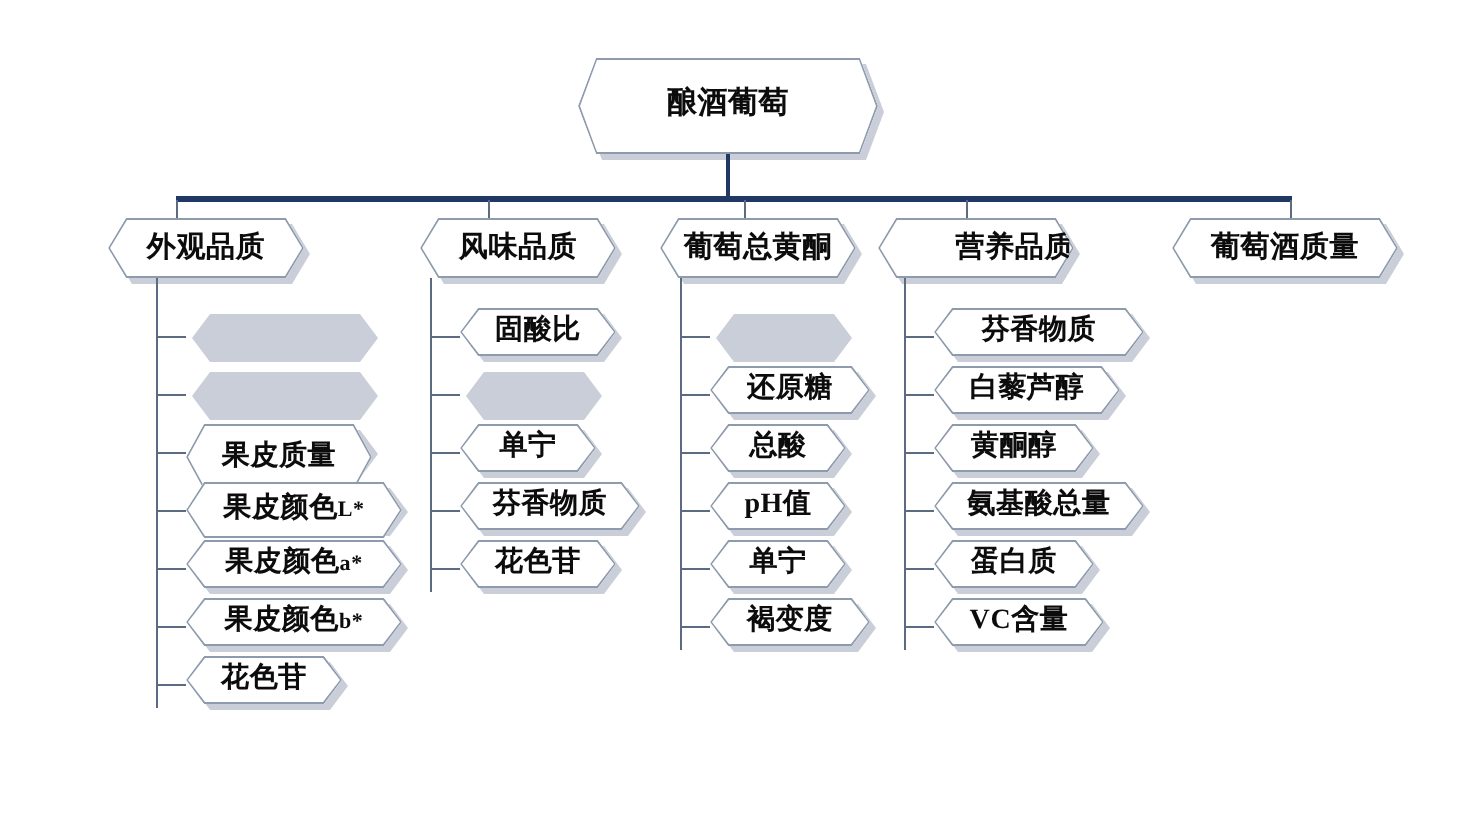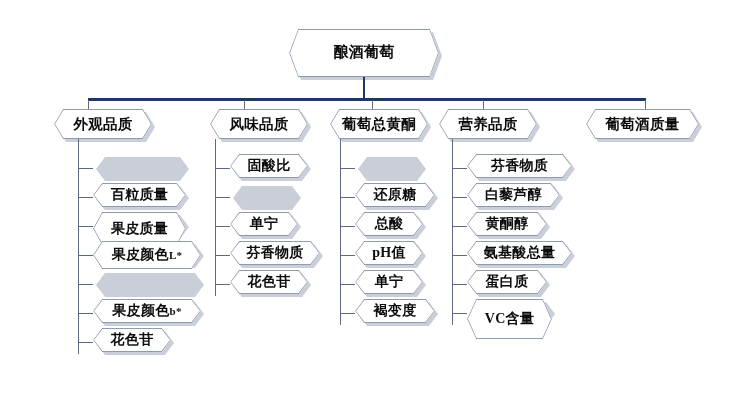--- a/index.html
+++ b/index.html
@@ -143,21 +143,21 @@
   </div>
 
   <div class="shadow" style="left:333px;top:112px;width:98px;height:30px;"></div>
   <div class="node n-lvl2" style="left:330px;top:109px;width:98px;height:30px;">
     <span class="hexfill"></span>
     <span class="hexinner"></span>
     <span class="lbl">葡萄总黄酮</span>
   </div>
 
   <div class="shadow" style="left:442px;top:112px;width:98px;height:30px;"></div>
-  <div class="node n-lvl2" style="left:439px;top:109px;width:98px;height:30px;">
+  <div class="node n-lvl2" style="left:439px;top:109px;width:98px;height:30px;justify-content:flex-end;">
     <span class="hexfill"></span>
     <span class="hexinner"></span>
     <span class="lbl">营养品质</span>
   </div>
 
   <div class="shadow" style="left:589px;top:112px;width:113px;height:30px;"></div>
   <div class="node n-lvl2" style="left:586px;top:109px;width:113px;height:30px;">
     <span class="hexfill"></span>
     <span class="hexinner"></span>
     <span class="lbl">葡萄酒质量</span>
@@ -168,41 +168,41 @@
   <div class="line h" style="left:78px;top:197px;width:15px;"></div>
   <div class="line h" style="left:78px;top:226px;width:15px;"></div>
   <div class="line h" style="left:78px;top:255px;width:15px;"></div>
   <div class="line h" style="left:78px;top:284px;width:15px;"></div>
   <div class="line h" style="left:78px;top:313px;width:15px;"></div>
   <div class="line h" style="left:78px;top:342px;width:15px;"></div>
 
   <div class="shadow" style="left:96px;top:157px;width:93px;height:24px;"></div>
 
   <div class="shadow" style="left:96px;top:186px;width:93px;height:24px;"></div>
-  <div class="node n-leaf" style="left:93px;top:183px;width:93px;height:24px;">
-    <span class="hexfill"></span>
-    <span class="hexinner"></span>
-    <span class="lbl">百粒质量</span>
-  </div>
 
   <div class="shadow" style="left:96px;top:215px;width:93px;height:24px;"></div>
   <div class="node n-leaf" style="left:93px;top:212px;width:93px;height:33px;">
     <span class="hexfill"></span>
     <span class="hexinner"></span>
     <span class="lbl">果皮质量</span>
   </div>
 
   <div class="shadow" style="left:96px;top:244px;width:108px;height:24px;"></div>
   <div class="node n-leaf" style="left:93px;top:241px;width:108px;height:28px;">
     <span class="hexfill"></span>
     <span class="hexinner"></span>
     <span class="lbl"><span>果皮颜色</span><span class="sup lat">L*</span></span>
   </div>
 
   <div class="shadow" style="left:96px;top:273px;width:108px;height:24px;"></div>
+  <div class="node n-leaf" style="left:93px;top:270px;width:108px;height:24px;">
+    <span class="hexfill"></span>
+    <span class="hexinner"></span>
+    <span class="lbl"><span>果皮颜色</span><span class="sup lat">a*</span></span>
+  </div>
 
   <div class="shadow" style="left:96px;top:302px;width:108px;height:24px;"></div>
   <div class="node n-leaf" style="left:93px;top:299px;width:108px;height:24px;">
     <span class="hexfill"></span>
     <span class="hexinner"></span>
     <span class="lbl"><span>果皮颜色</span><span class="sup lat">b*</span></span>
   </div>
 
   <div class="shadow" style="left:96px;top:331px;width:78px;height:24px;"></div>
   <div class="node n-leaf" style="left:93px;top:328px;width:78px;height:24px;">
@@ -330,19 +330,19 @@
   </div>
 
   <div class="shadow" style="left:470px;top:273px;width:80px;height:24px;"></div>
   <div class="node n-leaf" style="left:467px;top:270px;width:80px;height:24px;">
     <span class="hexfill"></span>
     <span class="hexinner"></span>
     <span class="lbl">蛋白质</span>
   </div>
 
   <div class="shadow" style="left:470px;top:302px;width:85px;height:24px;"></div>
-  <div class="node n-leaf" style="left:467px;top:299px;width:85px;height:40px;">
+  <div class="node n-leaf" style="left:467px;top:299px;width:85px;height:24px;">
     <span class="hexfill"></span>
     <span class="hexinner"></span>
     <span class="lbl"><span class="lat">VC</span><span>含量</span></span>
   </div>
 
 </div>
 
 </body></html>

